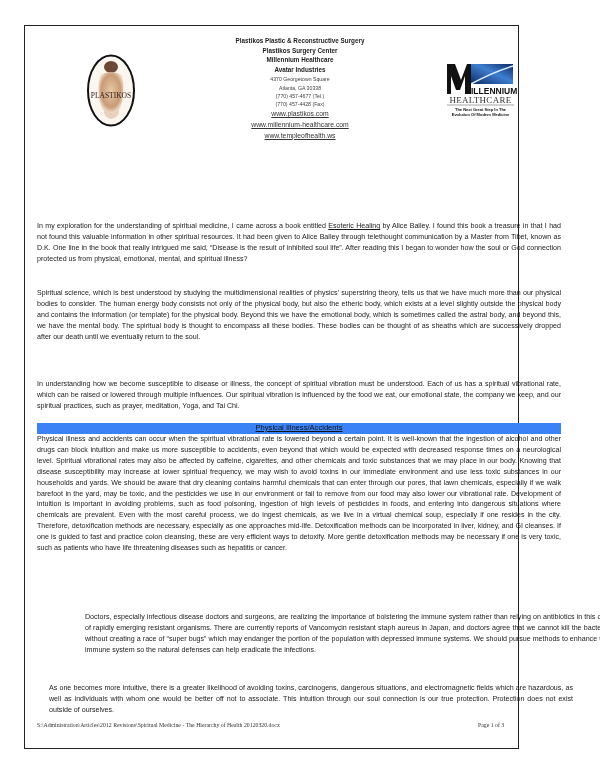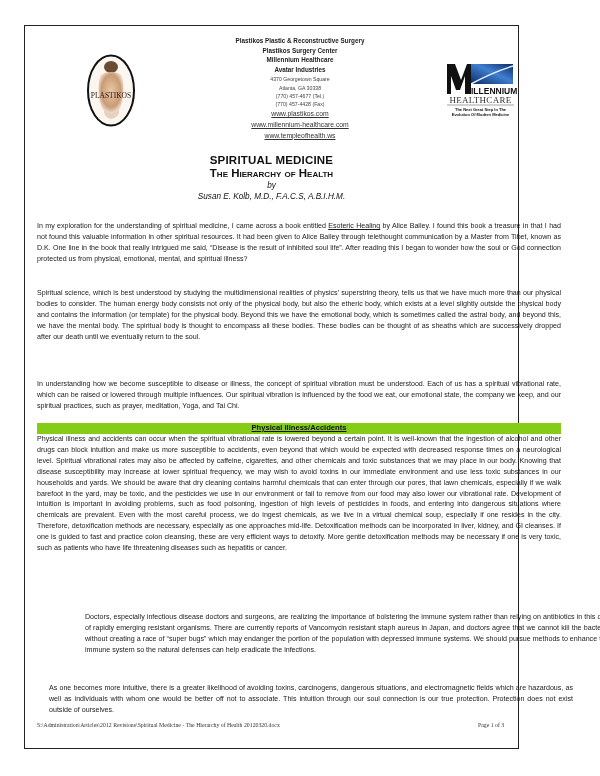--- a/index.html
+++ b/index.html
@@ -25,21 +25,21 @@
   .author { font-size: 8.2px; font-style: italic; line-height: 11px; }
 
   .body-text { position: absolute; left: 12px; width: 524px; font-size: 7.1px; line-height: 10.9px; text-align: justify; color: #1a1a1a; }
   .body-text p { margin: 0; }
   .u { text-decoration: underline; }
   .p1 { top: 183px; margin-top: 12px; }
   .p2 { top: 262px; }
   .p3 { top: 353px; }
   .section-heading {
     position: absolute; left: 12px; width: 524px; top: 397px; height: 10.5px;
-    background: #84cc16; text-align: center; font-size: 7.6px; font-weight: bold;
+    background: #3b82f6; text-align: center; font-size: 7.6px; font-weight: normal;
     text-decoration: underline; line-height: 10.5px;
   }
   .p4 { top: 408px; }
   .p5 { top: 586px; margin-left: 48px; }
   .p6 { top: 657px; margin-left: 12px; }
   .footer { position: absolute; left: 12px; top: 696px; width: 524px; font-family: "Liberation Serif", serif; font-size: 5.8px; color: #333; }
   .footer-path { position: absolute; left: 0; top: 0; }
   .footer-page { position: absolute; left: 441px; top: 0; }
 </style>
 </head>
@@ -94,26 +94,20 @@
         <path d="M4 2 L12 2 L18 18 L24 2 L28 2 L28 32 L22 32 L22 14 L17 28 L13 28 L8 14 L8 32 L4 32 Z" fill="#111"></path>
         <text x="28" y="32" font-family="Liberation Sans, sans-serif" font-size="8.5" font-weight="bold" fill="#111">ILLENNIUM</text>
         <text x="37.5" y="41" font-family="Liberation Serif, serif" font-size="9" text-anchor="middle" fill="#333" letter-spacing="0.3">HEALTHCARE</text>
         <line x1="4" y1="43" x2="71" y2="43" stroke="#666" stroke-width="0.6"></line>
         <text x="37.5" y="49" font-family="Liberation Sans, sans-serif" font-size="4" font-weight="bold" text-anchor="middle" fill="#111">The Next Great Step In The</text>
         <text x="37.5" y="54" font-family="Liberation Sans, sans-serif" font-size="4" font-weight="bold" text-anchor="middle" fill="#111">Evolution Of Modern Medicine</text>
       </svg>
     </div>
   </div>
 
-  <div class="title-block">
-    <div class="title-1">SPIRITUAL MEDICINE</div>
-    <div class="title-2">The Hierarchy of Health</div>
-    <div class="byline">by</div>
-    <div class="author">Susan E. Kolb, M.D., F.A.C.S, A.B.I.H.M.</div>
-  </div>
 
   <div class="body-text p1">
     <p><span>In my exploration for the understanding of spiritual medicine, I came across a book entitled </span><span class="u">Esoteric Healing</span><span> by Alice Bailey.  I found this book a treasure in that I had not found this valuable information in other spiritual resources. It had been given to Alice Bailey through telethought communication by a Master from Tibet, known as D.K.  One line in the book that really intrigued me said, “Disease is the result of inhibited soul life”.  After reading this I began to wonder how the soul or God connection protected us from physical, emotional, mental, and spiritual illness?</span></p>
   </div>
 
   <div class="body-text p2">
     <p>Spiritual science, which is best understood by studying the multidimensional realities of physics’ superstring theory, tells us that we have much more than our physical bodies to consider.  The human energy body consists not only of the physical body, but also the etheric body, which exists at a level slightly outside the physical body and contains the information (or template) for the physical body.  Beyond this we have the emotional body, which is sometimes called the astral body, and beyond this, we have the mental body. The spiritual body is thought to encompass all these bodies. These bodies can be thought of as sheaths which are successively dropped after our death until we eventually return to the soul.</p>
   </div>
 
   <div class="body-text p3">

